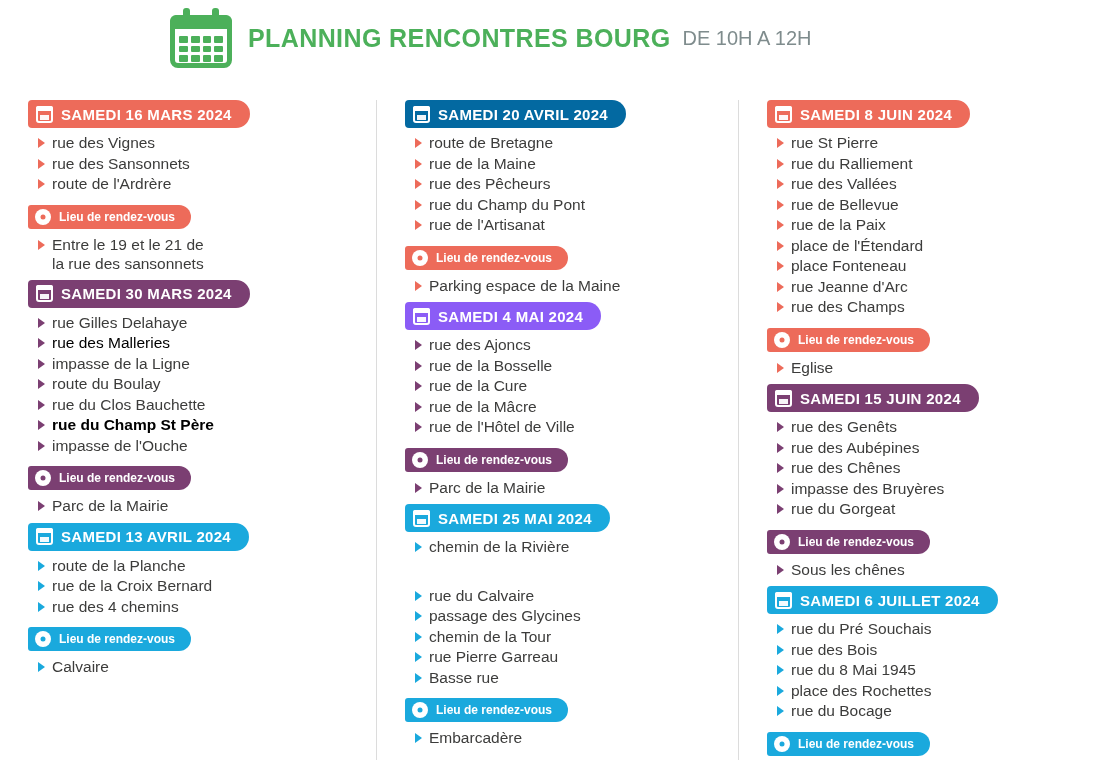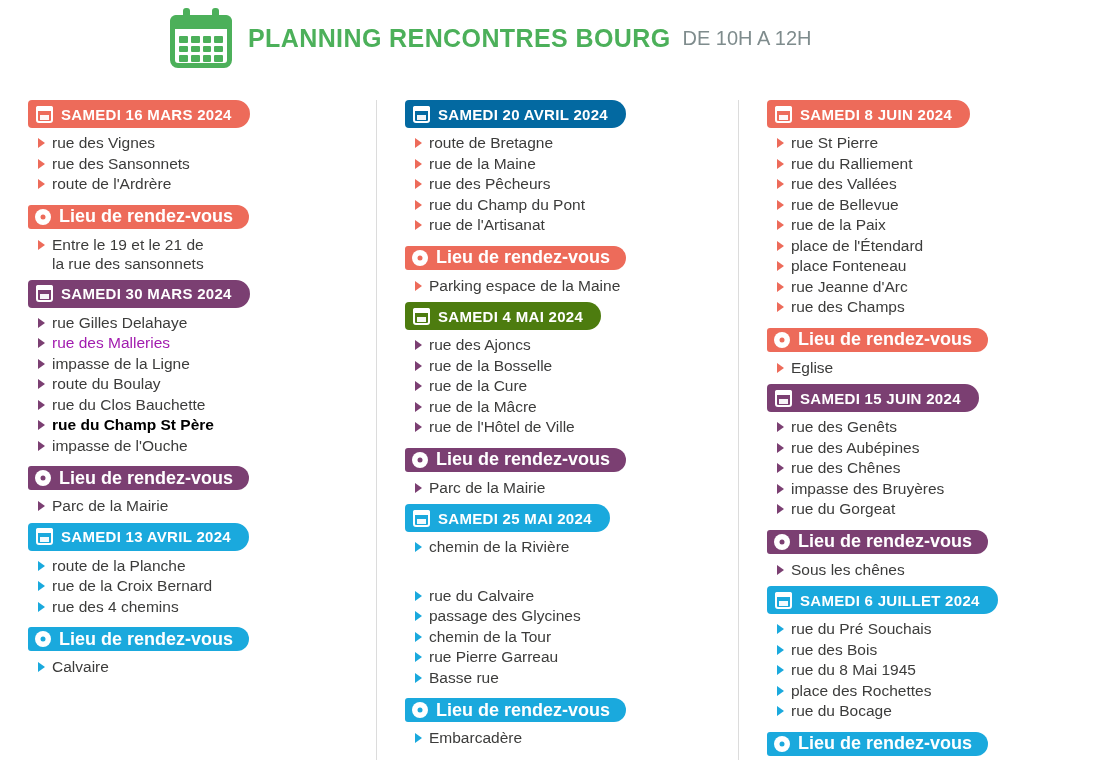--- a/index.html
+++ b/index.html
@@ -144,21 +144,21 @@
     opacity: 0.95;
   }
 
   .meet-banner {
     display: inline-flex;
     align-items: center;
     height: 24px;
     padding: 0 16px 0 7px;
     border-radius: 3px 12px 12px 3px;
     color: #ffffff;
-    font-size: 18px;
+    font-size: 12px;
     font-weight: bold;
     white-space: nowrap;
     margin: 10px 0 6px 0;
   }
   .pin {
     width: 16px; height: 16px;
     border-radius: 50%;
     background: #ffffff;
     position: relative;
     margin-right: 8px;
@@ -244,21 +244,21 @@
           <li class="multi" style="color: rgb(237, 107, 90);">
             <span class="wrap2" style="color: rgb(60, 60, 59);">Entre le 19 et le 21 de</span>
             <span class="wrap2" style="color: rgb(60, 60, 59);">la rue des sansonnets</span>
           </li>
         </ul></div>
       <div class="block"><div class="date-banner" style="background: rgb(123, 63, 114);">
           <span class="banner-cal"></span>
           <span>SAMEDI 30 MARS 2024</span>
         </div><ul class="street-list">
           <li style="color: rgb(123, 63, 114);"><span style="color: rgb(60, 60, 59);">rue Gilles Delahaye</span></li>
-          <li style="color: rgb(123, 63, 114);"><span style="color: #a21caf;">rue des Malleries</span></li>
+          <li style="color: rgb(123, 63, 114);"><span style="color: #000000;">rue des Malleries</span></li>
           <li style="color: rgb(123, 63, 114);"><span style="color: rgb(60, 60, 59);">impasse de la Ligne</span></li>
           <li style="color: rgb(123, 63, 114);"><span style="color: rgb(60, 60, 59);">route du Boulay</span></li>
           <li style="color: rgb(123, 63, 114);"><span style="color: rgb(60, 60, 59);">rue du Clos Bauchette</span></li>
           <li style="color: rgb(123, 63, 114);"><span style="color: #000000; font-weight: bold;">rue du Champ St Père</span></li>
           <li style="color: rgb(123, 63, 114);"><span style="color: rgb(60, 60, 59);">impasse de l'Ouche</span></li>
         </ul><div class="meet-banner" style="background: rgb(123, 63, 114);">
           <span class="pin">
             <span class="dot" style="background: rgb(123, 63, 114);"></span>
           </span>
           <span>Lieu de rendez-vous</span>
@@ -292,21 +292,21 @@
           <li style="color: rgb(237, 107, 90);"><span style="color: rgb(60, 60, 59);">rue du Champ du Pont</span></li>
           <li style="color: rgb(237, 107, 90);"><span style="color: rgb(60, 60, 59);">rue de l'Artisanat</span></li>
         </ul><div class="meet-banner" style="background: rgb(237, 107, 90);">
           <span class="pin">
             <span class="dot" style="background: rgb(237, 107, 90);"></span>
           </span>
           <span>Lieu de rendez-vous</span>
         </div><ul class="street-list">
           <li style="color: rgb(237, 107, 90);"><span style="color: rgb(60, 60, 59);">Parking espace de la Maine</span></li>
         </ul></div>
-      <div class="block"><div class="date-banner" style="background: #4d7c0f; text-align: center;">
+      <div class="block"><div class="date-banner" style="background: #8b5cf6; text-align: center;">
           <span class="banner-cal"></span>
           <span>SAMEDI 4 MAI 2024</span>
         </div><ul class="street-list">
           <li style="color: rgb(123, 63, 114);"><span style="color: rgb(60, 60, 59);">rue des Ajoncs</span></li>
           <li style="color: rgb(123, 63, 114);"><span style="color: rgb(60, 60, 59);">rue de la Bosselle</span></li>
           <li style="color: rgb(123, 63, 114);"><span style="color: rgb(60, 60, 59);">rue de la Cure</span></li>
           <li style="color: rgb(123, 63, 114);"><span style="color: rgb(60, 60, 59);">rue de la Mâcre</span></li>
           <li style="color: rgb(123, 63, 114);"><span style="color: rgb(60, 60, 59);">rue de l'Hôtel de Ville</span></li>
         </ul><div class="meet-banner" style="background: rgb(123, 63, 114);">
           <span class="pin">

